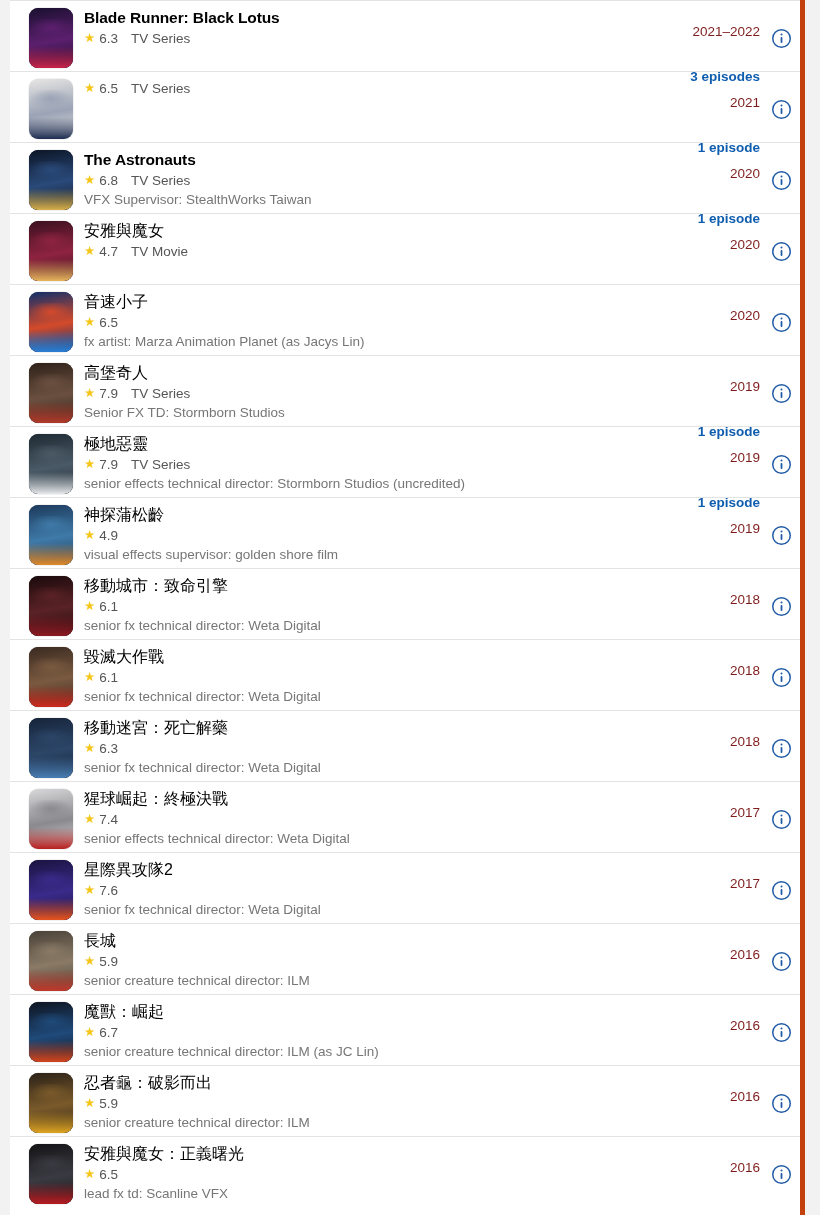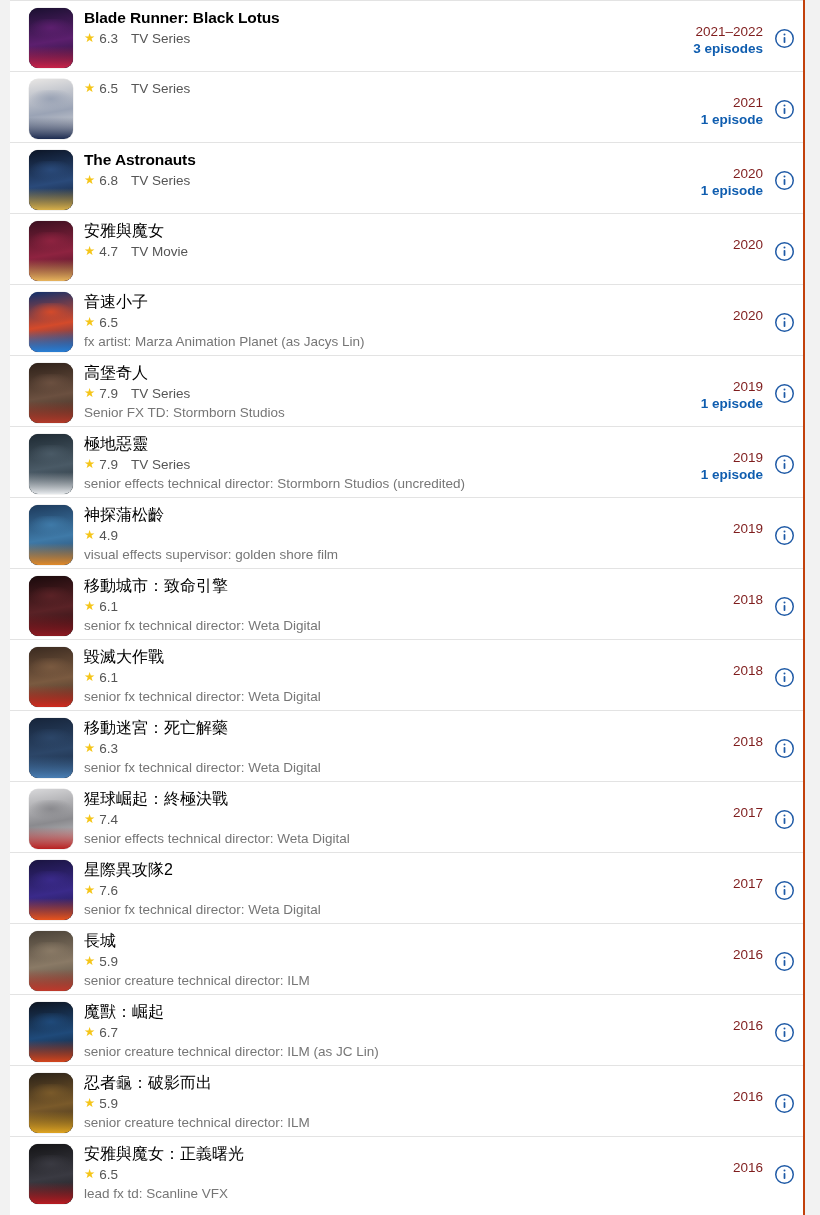--- a/index.html
+++ b/index.html
@@ -16,21 +16,21 @@
     width: 820px; height: 1215px;
     background: #f2f2f2;
   }
   
   #credits-card {
     position: absolute;
     left: 10px; top: 0;
     width: 795px;
     min-height: 1215px;
     background: #ffffff;
-    border-right: 2px solid #c2410c;
+    border-right: 5px solid #c2410c;
   }
   .credit-row {
     position: relative;
     display: flex;
     align-items: flex-start;
     height: 71px;
     padding: 7px 0 0 0;
     border-top: 1px solid #e3e3e3;
   }
   .credit-row:first-child { border-top: 1px solid #e3e3e3; }
@@ -121,20 +121,21 @@
     color: #7f1d1d;
     line-height: 16px;
     white-space: nowrap;
   }
   .episodes {
     font-size: 13.5px;
     font-weight: bold;
     color: #0f5daf;
     line-height: 17px;
     white-space: nowrap;
+    margin-top: 28px;
   }
   .episodes:empty { display: none; }
 
   .info-btn {
     flex: 0 0 auto;
     width: 38px;
     padding-top: 20px;
     display: flex;
     justify-content: center;
   }
@@ -213,20 +214,21 @@
         <i class="g2" style="background: linear-gradient(0deg, rgb(216, 176, 74) 0%, transparent 95%);"></i>
       </span>
     </div>
     <div class="info-col">
       <div class="title-line latin">The Astronauts</div>
       <div class="meta-line">
         <span class="star">★</span>
         <span class="rating">6.8</span>
         <span class="kind">TV Series</span>
       </div>
+      <div class="role-line">VFX Supervisor: StealthWorks Taiwan</div>
     </div>
     <div class="right-col">
       <div class="year">2020</div>
       <div class="episodes">1 episode</div>
     </div>
     <div class="info-btn">
       <svg class="info-icon" viewBox="0 0 24 24">
         <circle cx="12" cy="12" r="10" fill="none" stroke="#1f5aa6" stroke-width="1.7"></circle>
         <circle cx="12" cy="7.4" r="1.15" fill="#1f5aa6"></circle>
         <rect x="11" y="10.2" width="2" height="7" rx="0.9" fill="#1f5aa6"></rect>

